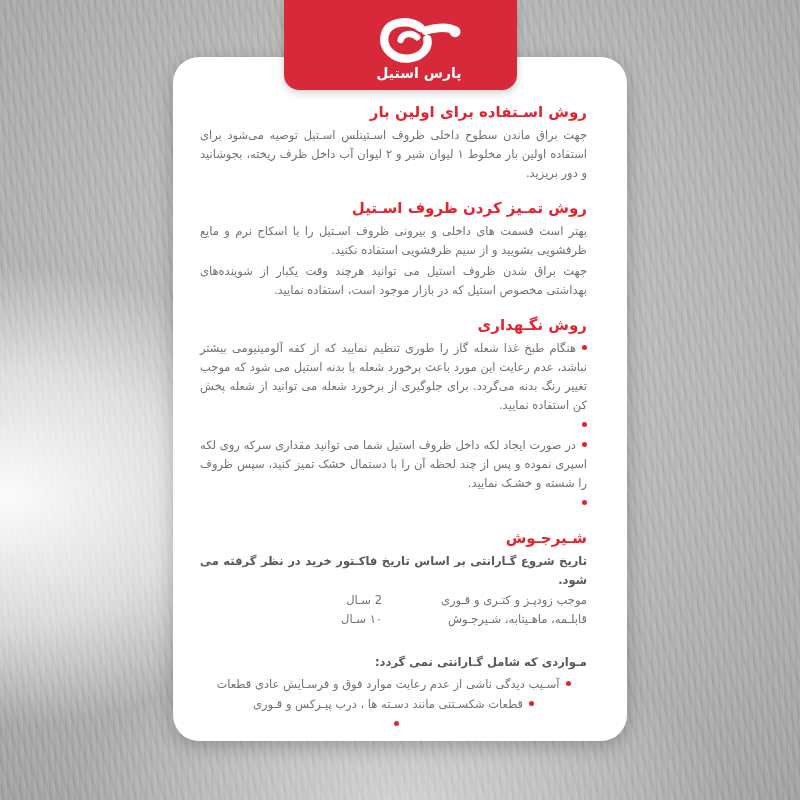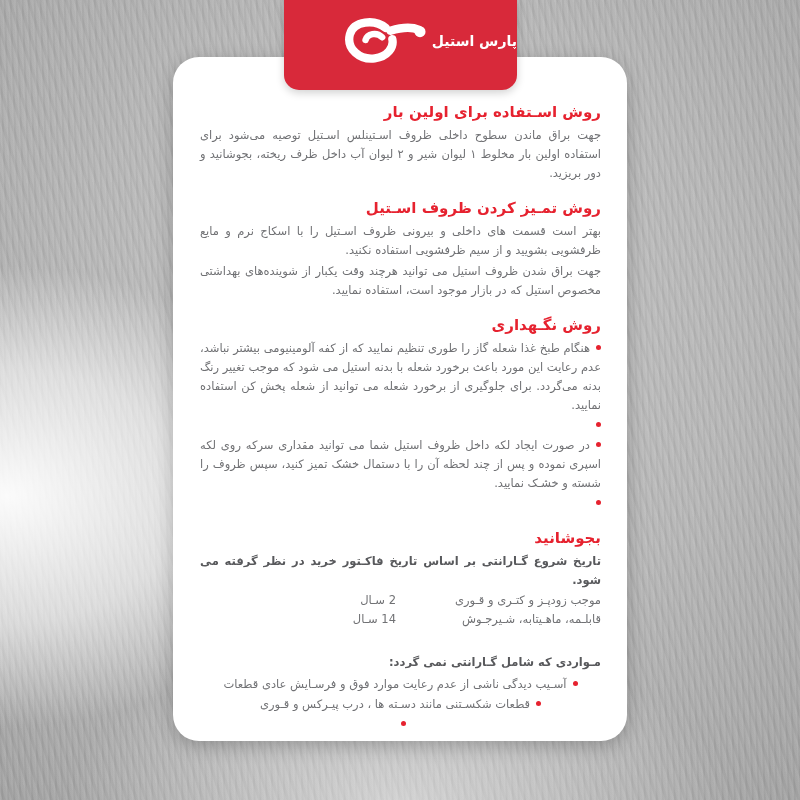--- a/index.html
+++ b/index.html
@@ -18,30 +18,30 @@
   }
   .card{
     position:absolute;left:173px;top:57px;width:454px;height:684px;
     background:#ffffff;border-radius:26px;
     box-shadow:0 5px 18px rgba(0,0,0,0.22);
     overflow:hidden;
   }
   .badge{
     position:absolute;left:284px;top:0;width:233px;height:90px;
     background:#d8293a;border-radius:0 0 15px 15px;z-index:3;
-    display:flex;flex-direction:row;align-items:center;justify-content:flex-end;
+    display:flex;flex-direction:column;align-items:center;justify-content:flex-end;
     box-sizing:border-box;padding-bottom:9px;
     box-shadow:0 3px 8px rgba(0,0,0,0.18);
     padding-left:37px;
   }
   .logo{width:96px;height:48px;margin-bottom:1px;}
   .brand-name{color:#ffffff;font-weight:bold;font-size:14px;line-height:16px;letter-spacing:.5px;}
   .content{
     position:absolute;left:0;top:0;right:0;bottom:0;
-    box-sizing:border-box;padding:46px 26px 0 27px;
+    box-sizing:border-box;padding:46px 40px 0 27px;
     direction:rtl;text-align:right;
     color:#707174;font-size:11.5px;line-height:19px;
   }
   .sec-heading{
     color:#e6222f;font-size:15px;font-weight:bold;line-height:18px;
     margin:16px 0 5px 0;
   }
   .sec-heading.first{margin-top:0;}
   .para{margin:0 0 2px 0;text-align:justify;}
   .bullets{margin:0;padding:0;list-style:none;}
@@ -81,31 +81,31 @@
         <div class="sec-heading">روش نگـهداری</div>
         <ul class="bullets">
           <li class="bullet"><span class="dot"></span><span>هنگام طبخ غذا شعله گاز را طوری تنظیم نمایید که از کفه آلومینیومی بیشتر نباشد، عدم رعایت این مورد باعث برخورد شعله با بدنه استیل می شود که موجب تغییر رنگ بدنه می‌گردد. برای جلوگیری از برخورد شعله می توانید از شعله پخش کن استفاده نمایید.</span></li>
           <li class="bullet"><span class="dot"></span></li>
           <li class="bullet"><span class="dot"></span><span>در صورت ایجاد لکه داخل ظروف استیل شما می توانید مقداری سرکه روی لکه اسپری نموده و پس از چند لحظه آن را با دستمال خشک تمیز کنید، سپس ظروف را شسته و خشـک نمایید.</span></li>
           <li class="bullet"><span class="dot"></span></li>
         </ul>
       </div>
 
       <div>
-        <div class="sec-heading">بجوشانید</div>
+        <div class="sec-heading">شـیرجـوش</div>
         <p class="para bold-line">تاریخ شروع گـارانتی بر اساس تاریخ فاکـتور خرید در نظر گرفته می شود.</p>
 
         <div class="wtable">
           <div class="wrow">
             <span class="wname">موجب زودپـز و کتـری و قـوری</span>
             <span class="wdur">2 سـال</span>
           </div>
           <div class="wrow">
             <span class="wname">قابلـمه، ماهـیتابه، شـیرجـوش</span>
-            <span class="wdur">14 سـال</span>
+            <span class="wdur">۱۰ سـال</span>
           </div>
         </div>
 
         <div class="excl-title">مـواردی که شامل گـارانتی نمی گردد:</div>
         <ul class="bullets">
           <li class="excl"><span class="dot"></span><span>آسـیب دیدگی ناشی از عدم رعایت موارد فوق و فرسـایش عادی قطعات</span></li>
           <li class="excl"><span class="dot"></span><span>قطعات شکسـتنی مانند دسـته ها ، درب پیـرکس و قـوری</span></li>
           <li class="excl"><span class="dot"></span></li>
           <li class="excl"></li>
         </ul>

